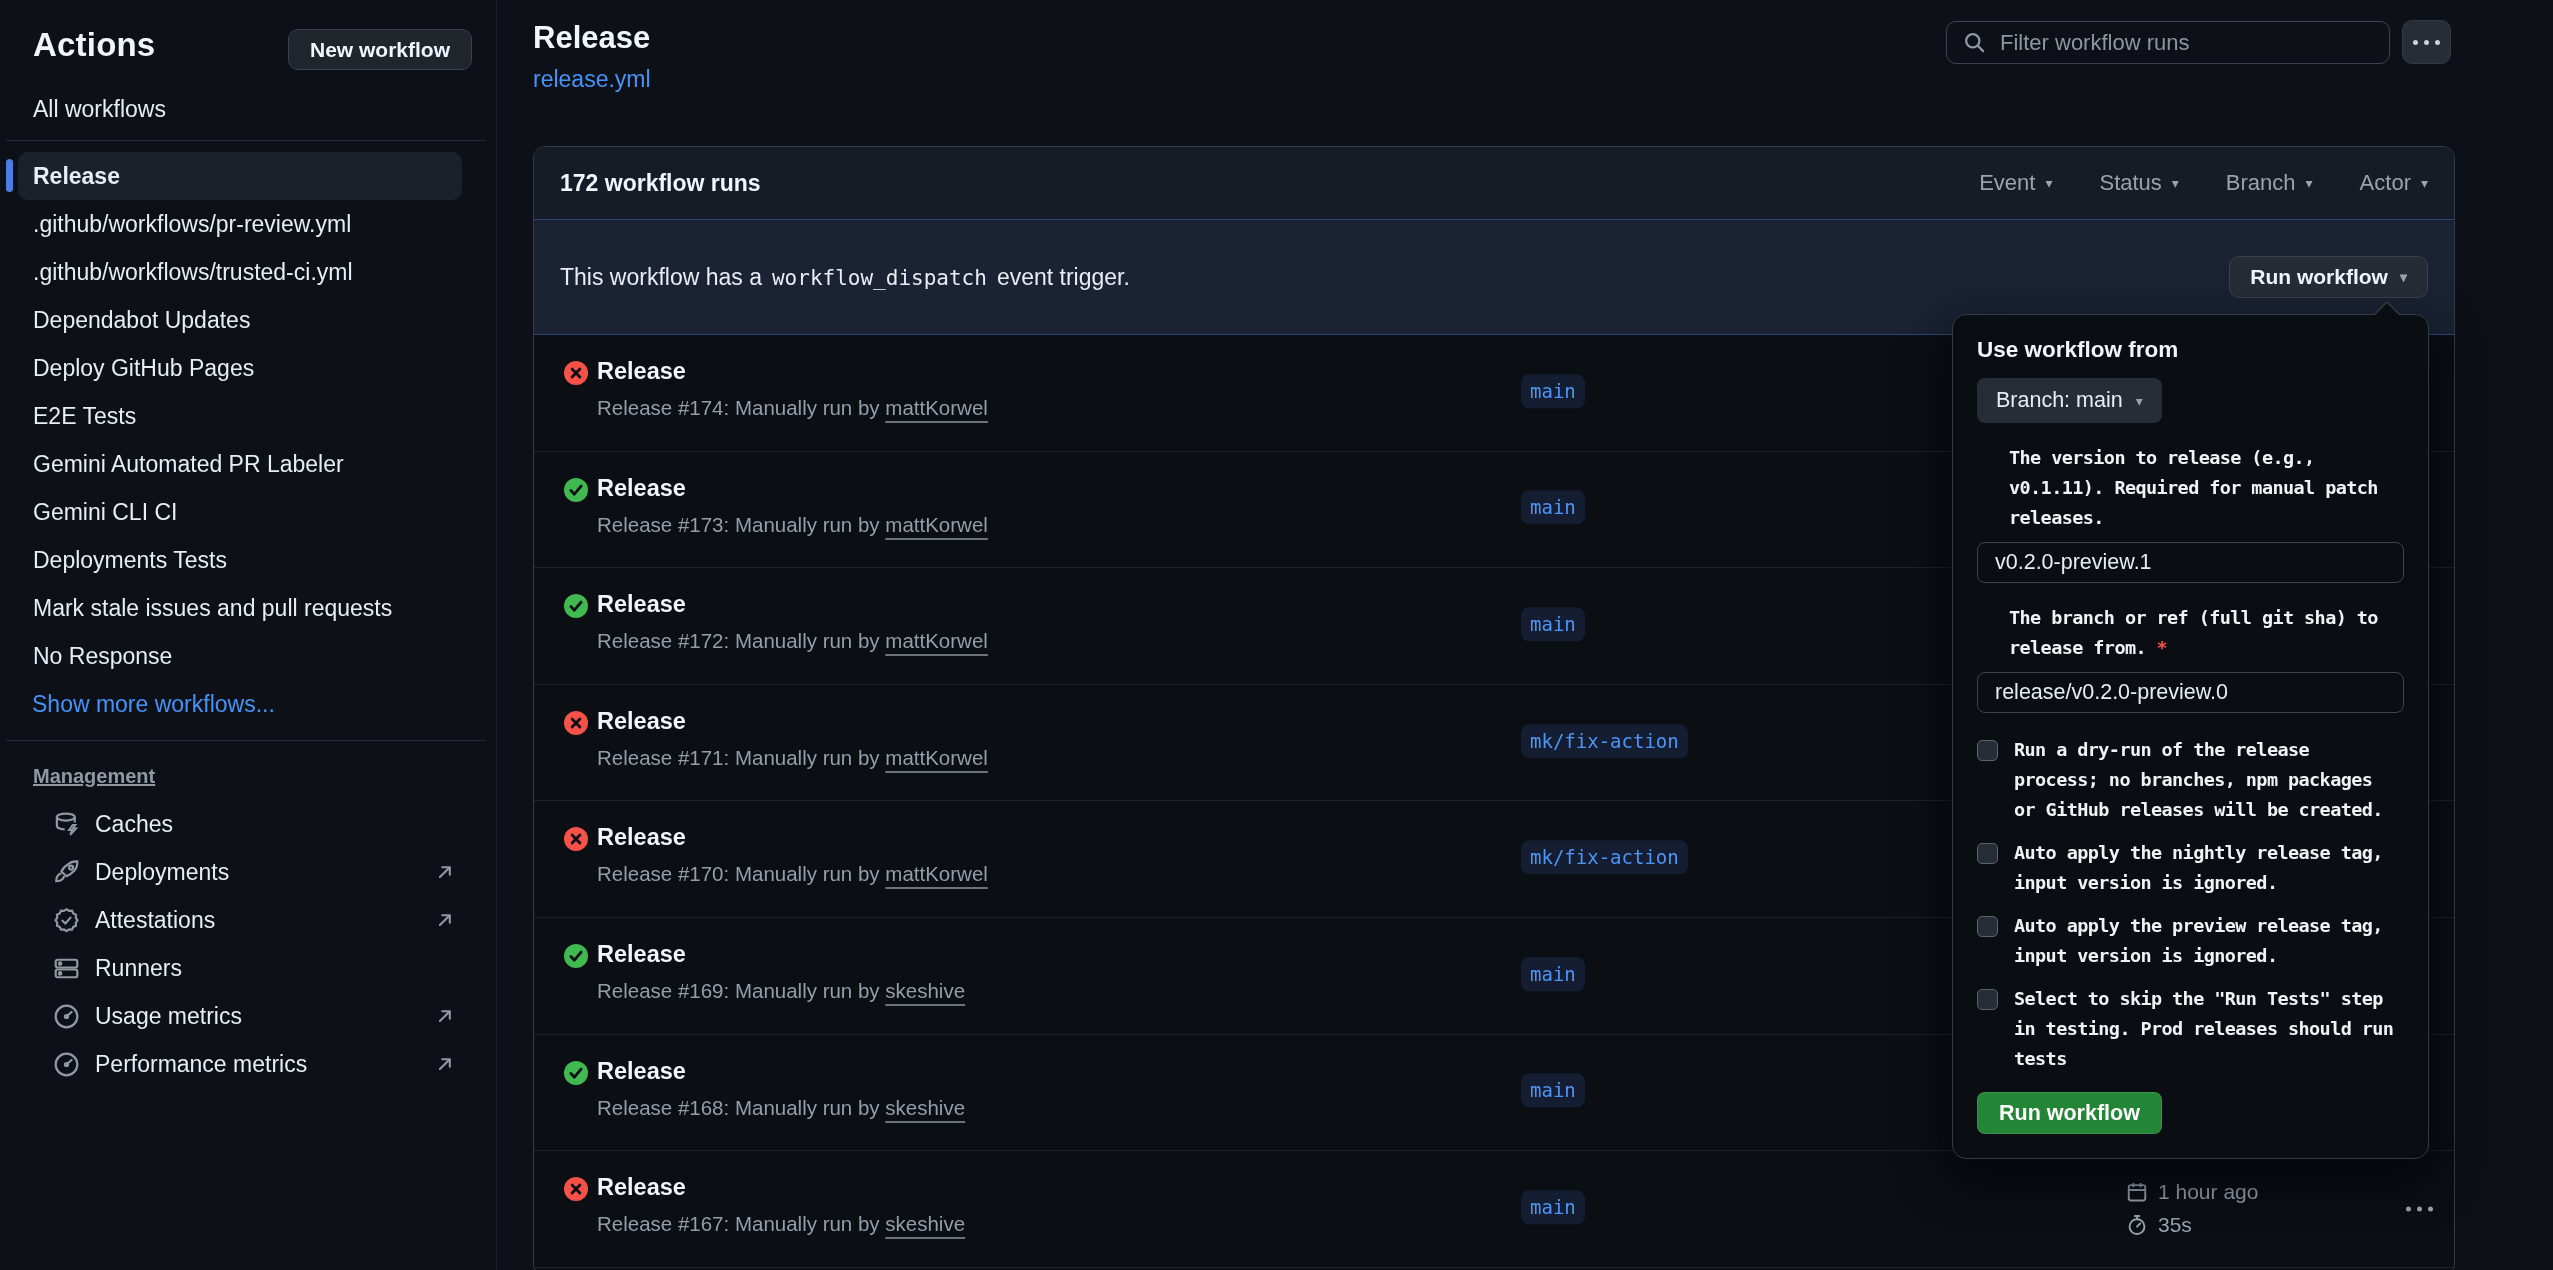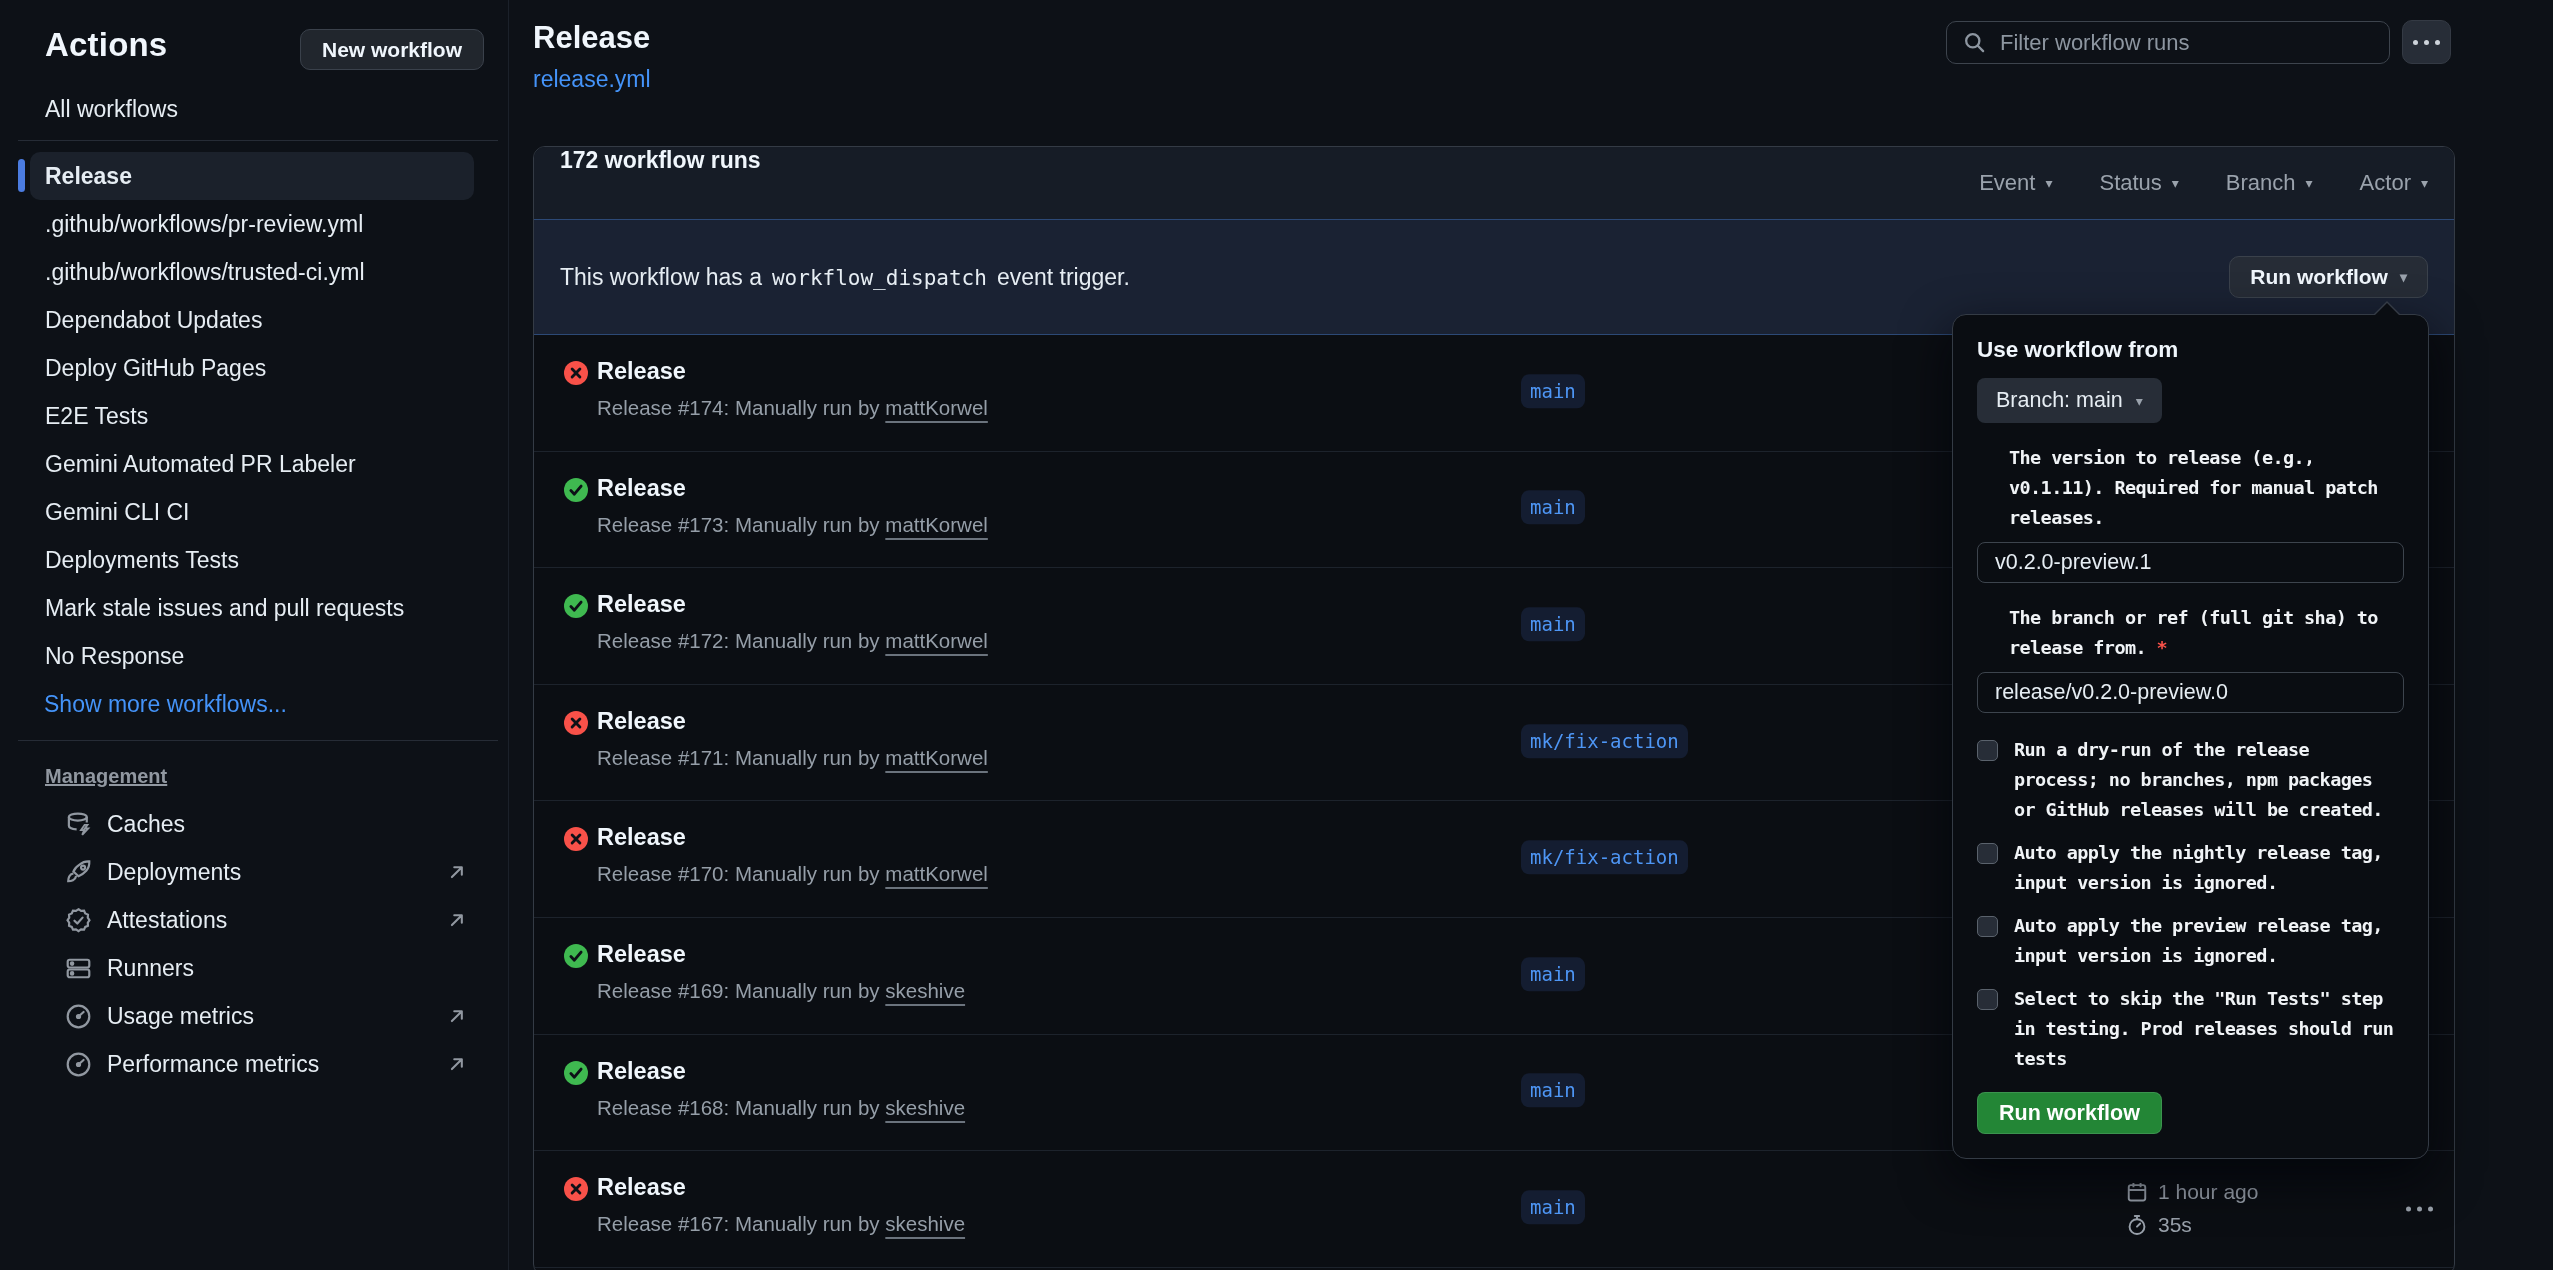--- a/index.html
+++ b/index.html
@@ -7,21 +7,21 @@
   body {
     background:#0d1117;
     font-family:"Liberation Sans", sans-serif;
     color:#e6edf3;
     position:relative;
     overflow:hidden;
   }
   svg { display:block; }
 
   
-  #sidebar { position:absolute; left:12px; top:0; width:497px; height:1270px; border-right:1px solid #1b212a; background:#0d1117; }
+  #sidebar { position:absolute; left:0; top:0; width:497px; height:1270px; border-right:1px solid #1b212a; background:#0d1117; }
   .sb-title { position:absolute; left:33px; top:26px; font-size:33px; font-weight:700; color:#f0f6fc; letter-spacing:.2px; }
   .new-wf-btn { position:absolute; right:24px; top:29px; height:41px; padding:0 21px; background:#21262d; border:1px solid #3a414b; border-radius:10px; color:#f0f6fc; font-size:21px; font-weight:600; display:flex; align-items:center; cursor:pointer; }
   .all-wf { position:absolute; left:0; right:0; top:86px; height:46px; display:flex; align-items:center; padding-left:33px; font-size:23px; color:#e6edf3; cursor:pointer; }
   .sb-div { position:absolute; left:6px; right:10px; height:1px; background:#262c36; }
   .wf-list { position:absolute; left:0; right:0; top:152px; display:flex; flex-direction:column; }
   .side-item { position:relative; height:48px; display:flex; align-items:center; padding-left:33px; font-size:23px; color:#e6edf3; cursor:pointer; white-space:nowrap; }
   .side-item.selected { background:#1b212b; border-radius:10px; margin:0 34px 0 18px; padding-left:15px; font-weight:700; }
   .side-item.selected::before { content:""; position:absolute; left:-12px; top:7px; width:7px; height:33px; border-radius:5px; background:#4b7ce0; }
   .side-item.blue { color:#4493f8;padding-left:32px; }
   .mgmt-label { position:absolute; left:0; top:756px; height:40px; display:flex; align-items:center; padding-left:33px; font-size:20px; font-weight:700; color:#9198a1;text-decoration:underline; }
@@ -37,21 +37,21 @@
   .file-link { position:absolute; left:533px; top:66px; font-size:23px; color:#4493f8; cursor:pointer; }
   .filter-box { position:absolute; left:1946px; top:21px; width:444px; height:43px; border:1.5px solid #3d444d; border-radius:10px; display:flex; align-items:center; padding-left:16px; }
   .filter-box svg { width:23px; height:23px; color:#8d96a0; flex:none; }
   .filter-box input { flex:1; height:100%; background:transparent; border:none; outline:none; color:#e6edf3; font-size:22px; font-family:inherit; padding:0 14px; }
   .filter-box input::placeholder { color:#8d96a0; }
   .icon-btn { position:absolute; left:2402px; top:20px; width:49px; height:44px; background:#272d37; border:1px solid #343a44; border-radius:10px; display:flex; align-items:center; justify-content:center; gap:6px; cursor:pointer; }
   .dot { width:5px; height:5px; border-radius:50%; background:#cdd3da; }
 
   
   #runs-panel { position:absolute; left:533px; top:146px; width:1922px; height:1130px; background:#0b0e13; border:1.5px solid #343b45; border-radius:12px; overflow:hidden; }
-  .panel-head { height:72px; background:#161c26; display:flex; padding:0 26px; }
+  .panel-head { height:72px; background:#161c26; display:flex; align-items:center; padding:0 26px; }
   .runs-count { font-size:23px; font-weight:700; color:#f0f6fc; }
   .filters { margin-left:auto; display:flex; gap:47px; }
   .filter { display:flex; align-items:center; gap:10px; color:#9aa2ac; font-size:22px; cursor:pointer; }
   .caret { font-size:14px; color:#9aa2ac; line-height:1; }
   .banner { height:116px; background:#1a2233; border-top:1.5px solid #2c4976; border-bottom:1.5px solid #2c4976; display:flex; align-items:center; padding:0 26px; }
   .banner-text { font-size:23px; color:#e6edf3; }
   .banner-text code { font-family:"DejaVu Sans Mono", monospace; font-size:21px; margin:0 10px; color:#e6edf3; }
   .run-wf-btn { margin-left:auto; height:42px; padding:0 20px; background:#262c36; border:1px solid #3a414b; border-radius:10px; display:flex; align-items:center; gap:12px; font-size:21px; font-weight:600; color:#f0f6fc; cursor:pointer; }
 
   .run-row { position:relative; height:116.6px; border-bottom:1px solid #1d232c; }

